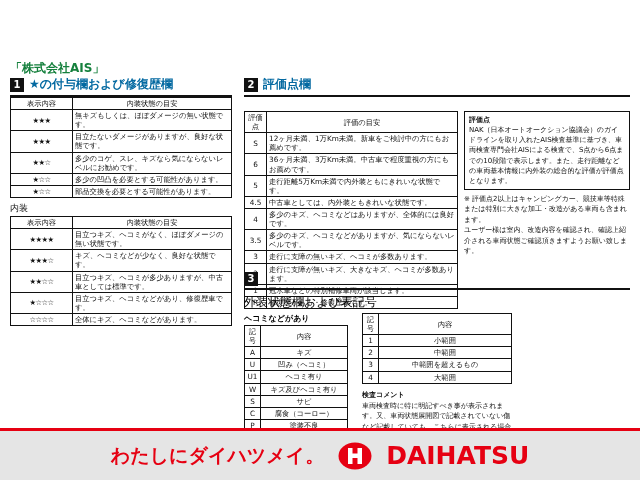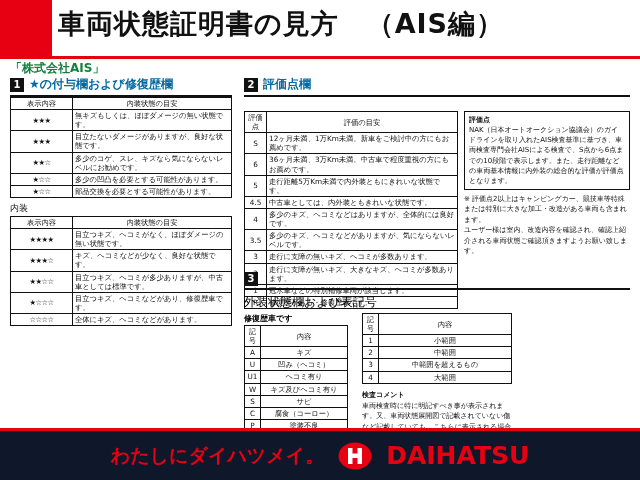--- a/index.html
+++ b/index.html
@@ -105,21 +105,21 @@
   .mini-left { width:104px; }
   .mini-right { width:150px; }
   .comment-block {
     margin-top:6px; font-size:7px; line-height:1.55; color:#111;
   }
   .comment-block .ct { font-weight:bold; }
 
   
   .footer {
     position:absolute; left:0; bottom:0; width:640px; height:52px;
-    background:#0f172a;
+    background:#e5e5e5;
   }
   .footer-line { position:absolute; left:0; top:0; width:640px; height:3px; background:#e60012; }
   .footer-inner {
     position:absolute; left:0; top:3px; width:640px; height:49px;
     display:flex; align-items:center; justify-content:center; gap:14px;
   }
   .slogan {
     font-size:19px; font-weight:bold; color:#e60012;
     letter-spacing:0px;
   }
@@ -129,27 +129,20 @@
   .logo-mark svg { display:block; }
   .brand {
     font-size:25px; font-weight:bold; color:#e60012; letter-spacing:0px;
   }
 </style>
 </head>
 <body>
 
 <div class="page">
 
-  <div class="header">
-    <div class="header-bar-left"></div>
-    <div class="header-title">
-      <span>車両状態証明書の見方</span><span class="sub">（AIS編）</span>
-    </div>
-    <div class="header-underline"></div>
-  </div>
 
   <div class="company">「株式会社AIS」</div>
 
   <div class="left-col">
     <div class="sec-head">
       <span class="badge">1</span>
       <span class="sec-title">★の付与欄および修復歴欄</span>
     </div>
     <div class="rule"></div>
 
@@ -284,21 +277,21 @@
   <div class="sec3">
     <div class="sec-head">
       <span class="badge">3</span>
     </div>
     <div class="rule"></div>
 
     <div class="sec3-sub">外装状態欄および表記号</div>
 
     <div class="two-tables">
       <div class="mini-left">
-        <div class="tbl-label">修復歴車です</div>
+        <div class="tbl-label">ヘコミなどがあり</div>
         <table class="grid mini">
           <tbody>
               <tr>
             <th class="k">記号</th>
             <th>内容</th>
           </tr>
           <tr>
                 <td class="k">A</td>
                 <td>キズ</td>
               </tr>

